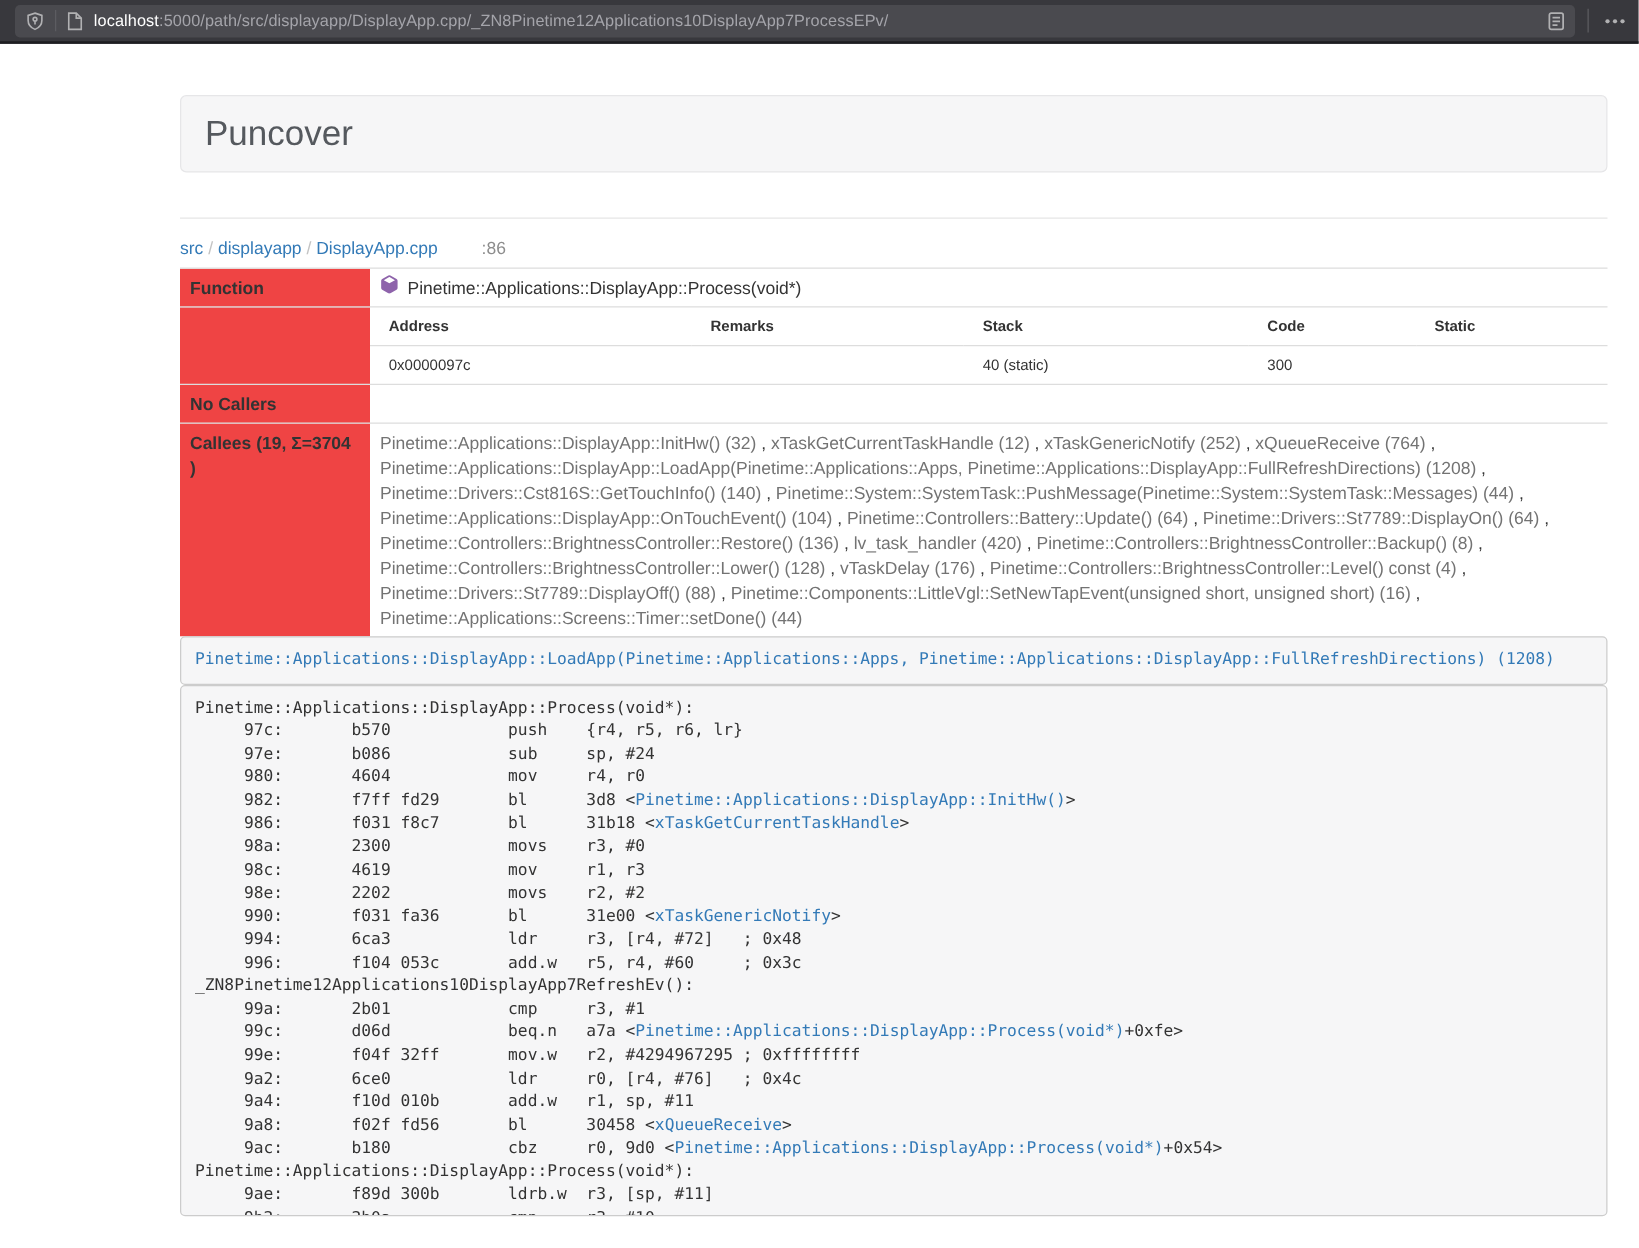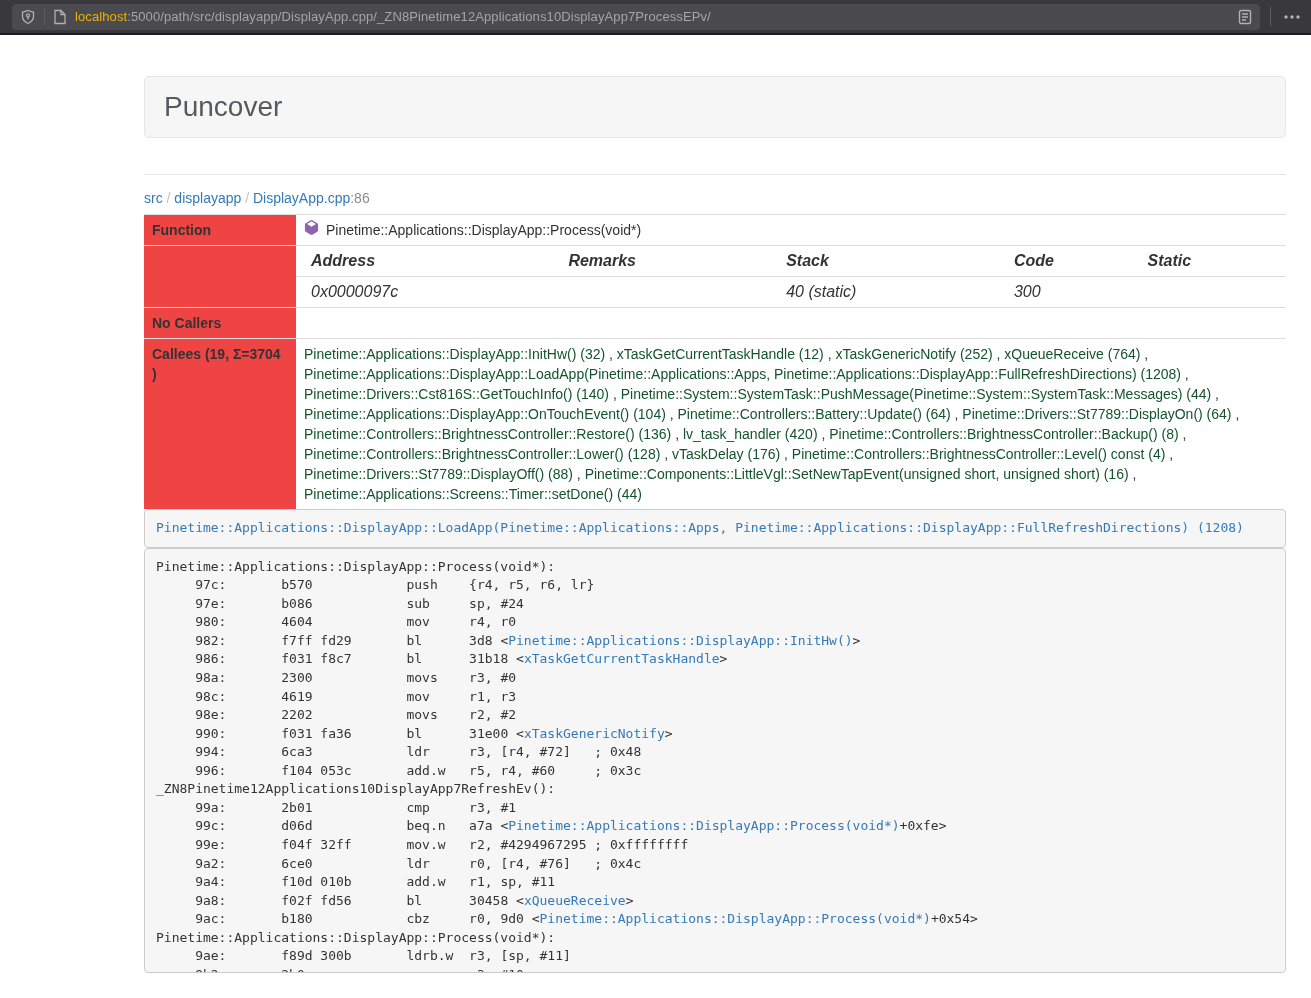--- a/index.html
+++ b/index.html
@@ -16,63 +16,63 @@
     display:flex; align-items:center; padding:0 4px 0 12px;
   }
   .url-field{
     display:flex; align-items:center; height:26px; width:1256px;
     background:#4a4a4f; border-radius:4px; padding:0 8px;
   }
   .chrome-icon{ display:inline-flex; align-items:center; justify-content:center; flex:0 0 auto; }
   .chrome-icon svg{ display:block; }
   .field-divider{ width:1px; height:17px; background:#5c5c61; margin:0 8px; flex:0 0 auto; }
   .url-text{ margin-left:8px; font-size:13px; white-space:nowrap; overflow:hidden; letter-spacing:0.1px; }
-  .url-host{ color:#eab308; }
+  .url-host{ color:#ffffff; }
   .url-rest{ color:#a4a4aa; }
   .bar-divider{ width:1px; height:19px; background:#5c5c61; margin:0 6px 0 10px; }
   .dots-btn{ width:30px; height:26px; display:flex; align-items:center; justify-content:center; border-radius:3px; }
 
   
   .container{ margin-left:144px; width:1142px; }
 
   .well{
     margin-top:41px; background:#f6f6f7; border:1px solid #e6e6e8;
     border-radius:5px; padding:14px 19px;
   }
   .well .page-title{ margin:0; font-size:28px; font-weight:400; color:#55595e; }
 
   hr.sep{ border:0; border-top:1px solid #e6e6e6; margin:36px 0 0 0; }
 
   .breadcrumb{ margin:15px 0 8px 0; font-size:14px; }
   .breadcrumb a{ color:#337ab7; text-decoration:none; }
   .breadcrumb .crumb-sep{ color:#c3c3c3; }
-  .breadcrumb .crumb-suffix{ color:#8d8d8d; }
+  .breadcrumb .crumb-suffix{ color:#8d8d8d;margin-left:35px; }
 
   table.fn-table{ width:100%; border-collapse:collapse; }
   table.fn-table > tbody > tr > th,
   table.fn-table > tbody > tr > td{
     border-top:1px solid #ddd; padding:5px 8px; vertical-align:top; text-align:left;
     font-size:14px; line-height:20px;
   }
   table.fn-table > tbody > tr > th.row-label{
     width:152px; background:#ef4444; font-weight:bold; color:#333;
   }
   td.nested-cell{ padding:0 !important; }
   table.inner-table{ width:100%; border-collapse:collapse; }
   table.inner-table th, table.inner-table td{
-    padding:5px 8px 5px 15px; text-align:left; font-size:16px; line-height:20px;font-style:italic;
+    padding:5px 8px 5px 15px; text-align:left; font-size:12px; line-height:20px;
   }
   table.inner-table th{ font-weight:bold; border-bottom:1px solid #ddd; }
   .col-address{ width:26%; } .col-remarks{ width:22%; } .col-stack{ width:23%; }
   .col-code{ width:13.5%; } .col-static{ width:15.5%; }
 
   .fn-name-wrap{ display:flex; align-items:center; }
   .cube{ margin-right:7px; flex:0 0 auto; }
 
-  .callees a{ color:#14532d; text-decoration:none; }
+  .callees a{ color:#737373; text-decoration:none; }
   .callees .callee-sep{ color:#333; }
 
   pre.codebox{
     background:#f6f6f7; border:1px solid #ccc; border-radius:4px;
     padding:9px 11px; margin:0;
     font-family:"DejaVu Sans Mono", monospace; font-size:13px; line-height:18.57px;
     color:#333; white-space:pre; tab-size:8; overflow:hidden;
   }
   pre.codebox a{ color:#337ab7; text-decoration:none; }
   .highlight-box{ margin-top:17px; }

